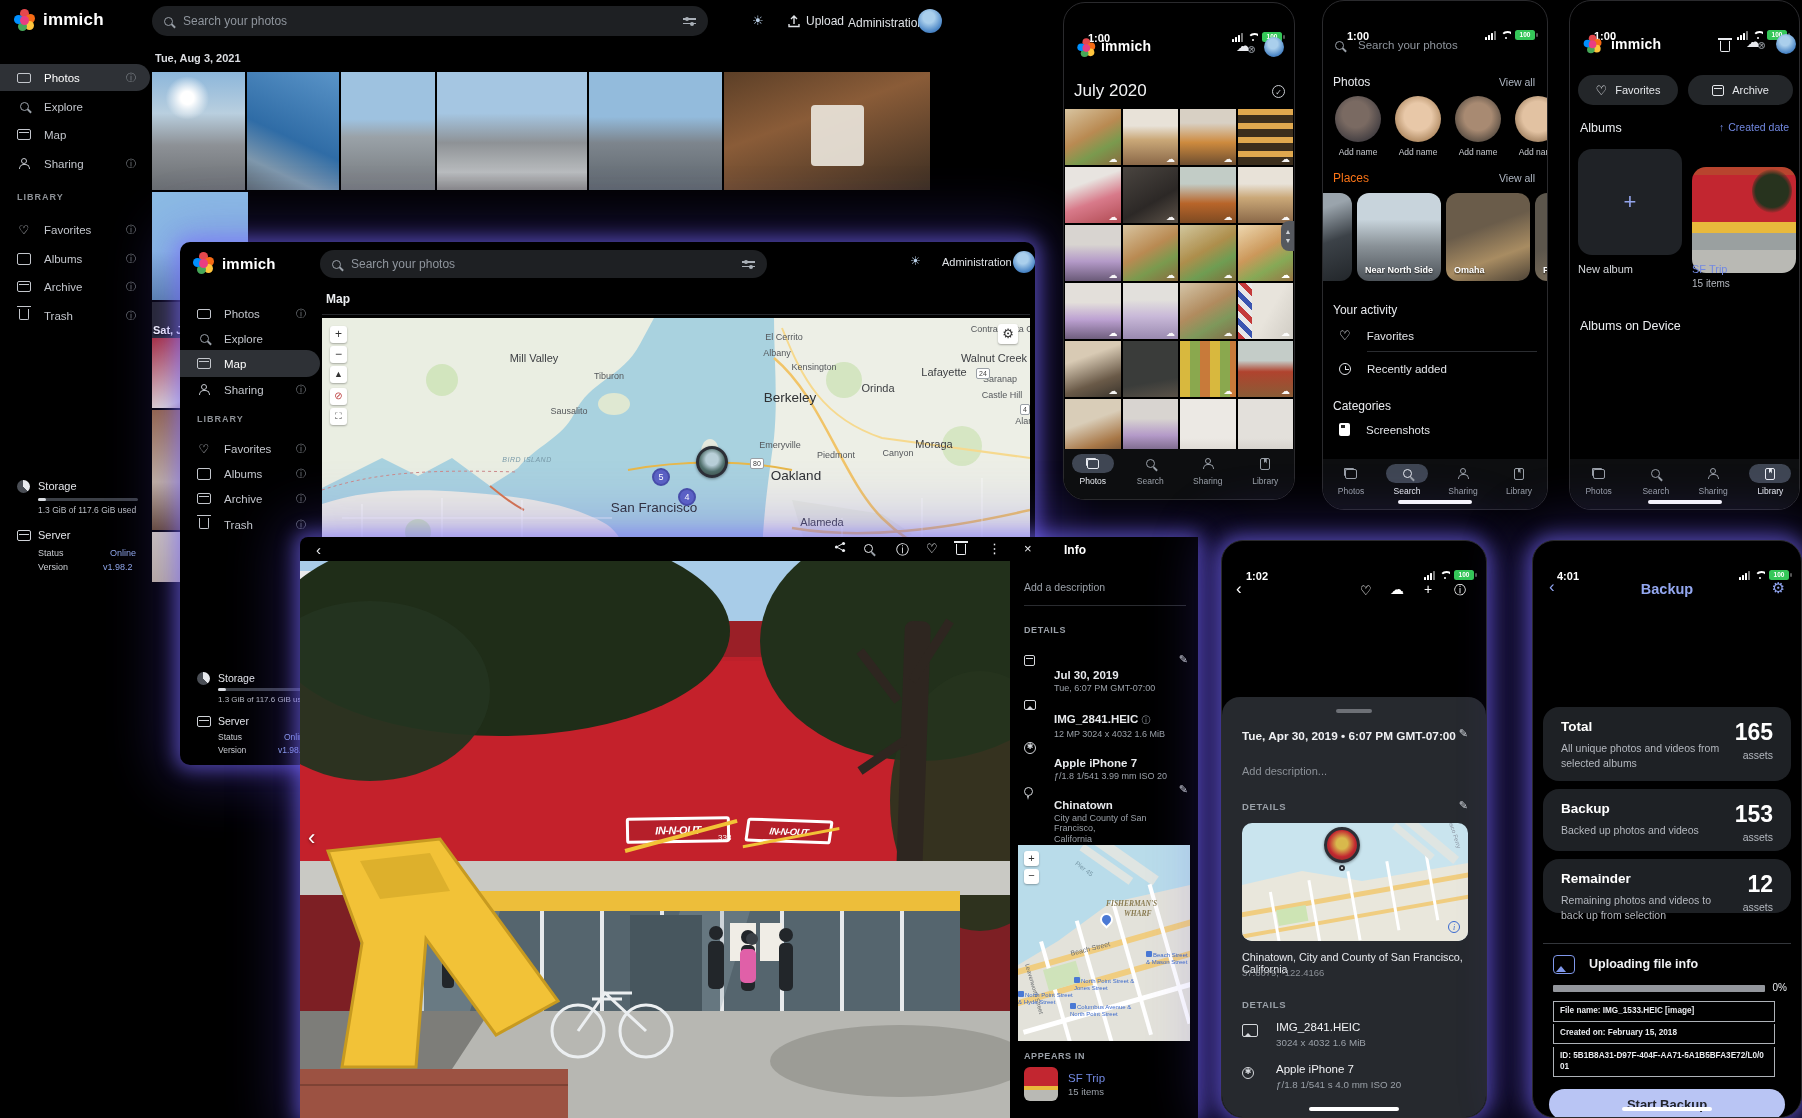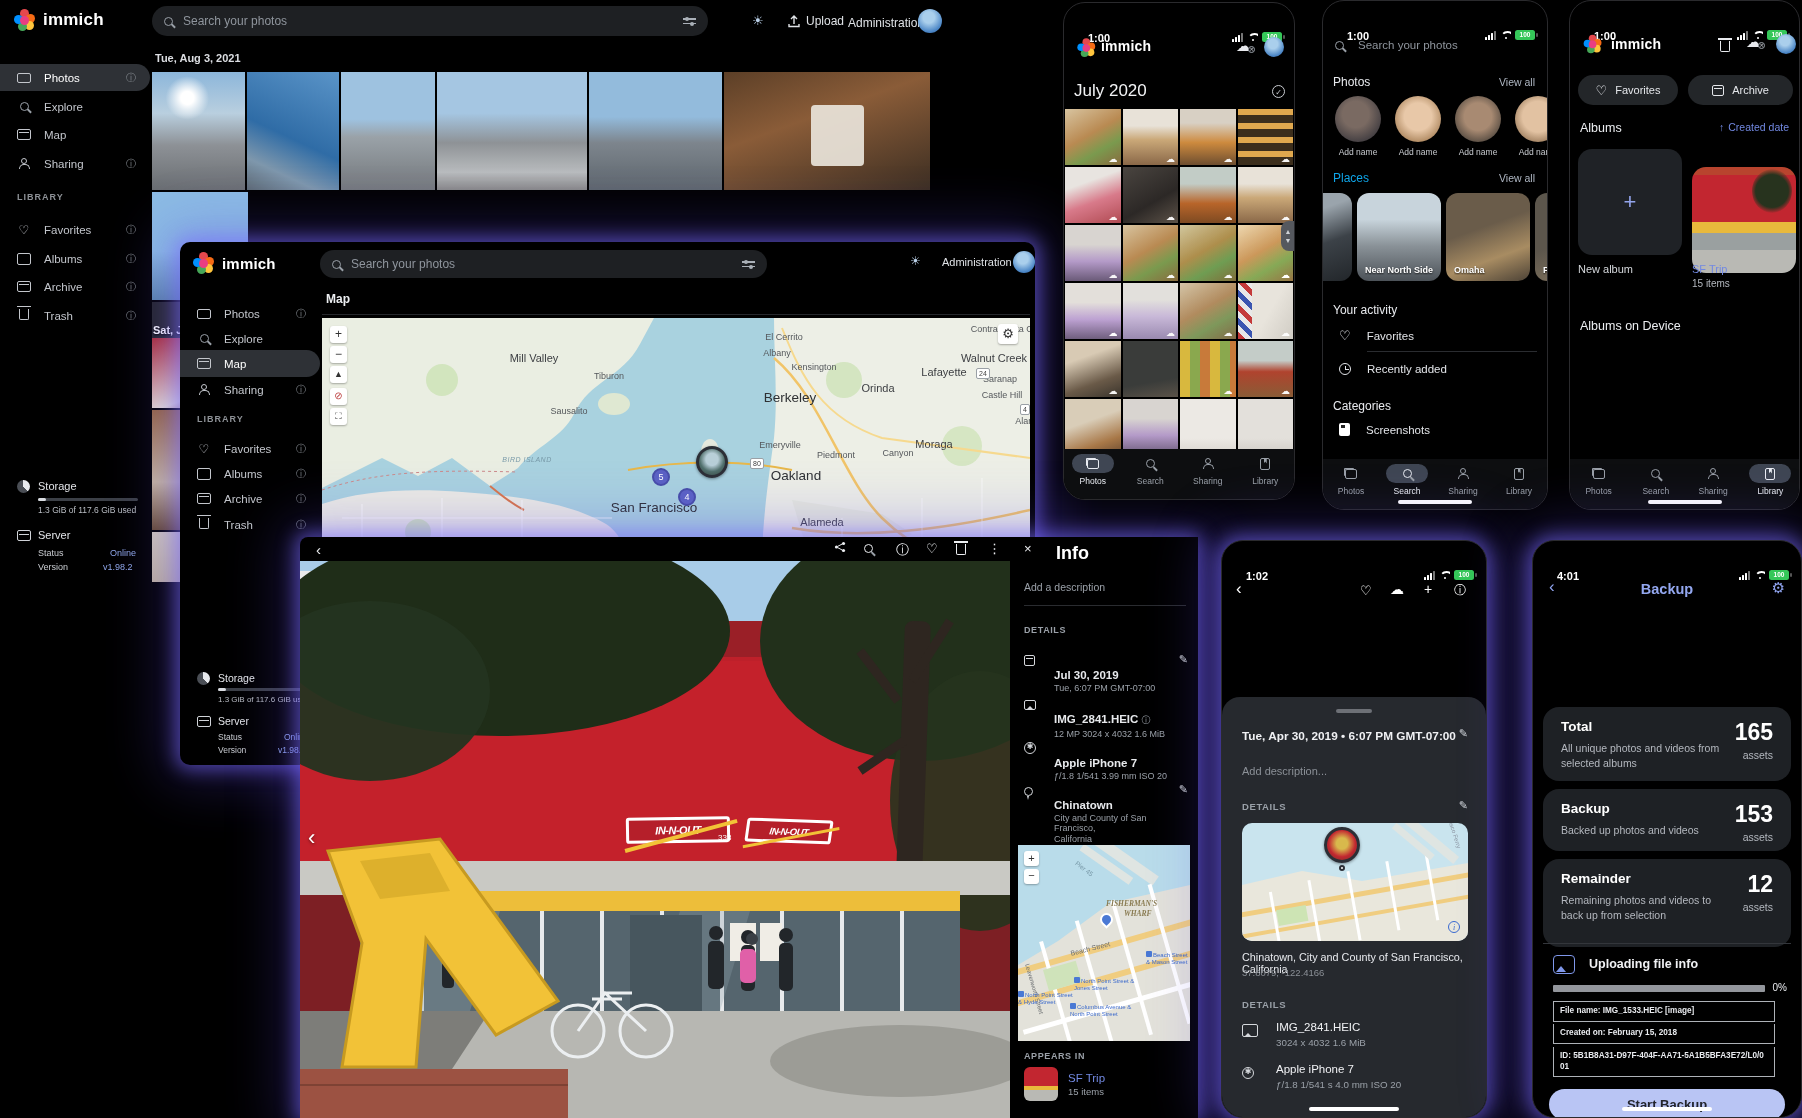--- a/index.html
+++ b/index.html
@@ -532,21 +532,21 @@
     <div class="abs" style="left:446px;top:258px;width:86px;height:24px;background:#b51f2a;border:3px solid #fff;border-radius:3px;transform:rotate(2deg) skewX(-6deg);display:flex;align-items:center;justify-content:center;">
       <span style="font-size:9.5px;font-weight:bold;font-style:italic;color:#fff;letter-spacing:-.5px;">IN-N-OUT</span>
       <i style="position:absolute;left:-5px;bottom:1px;width:96px;height:3px;background:#f2c237;transform:rotate(-13deg);"></i>
     </div>
     <span class="abs" style="left:418px;top:272px;font-size:8px;color:#fff;">333</span>
     <span class="abs" style="left:8px;top:264px;font-size:22px;color:#fff;text-shadow:0 1px 3px rgba(0,0,0,.5);">‹</span>
   </div>
 
   <div class="abs" style="left:710px;top:0;width:188px;height:581px;background:#000;">
     <span class="abs" style="left:14px;top:4px;color:#eceef1;font-size:13px;">×</span>
-    <span class="abs" style="left:46px;top:6px;font-size:18px;font-weight:bold;color:#fff;">Info</span>
+    <span class="abs" style="left:54px;top:6px;font-size:12px;font-weight:bold;color:#fff;">Info</span>
     <span class="abs" style="left:14px;top:44px;font-size:10.5px;color:#9aa0a8;">Add a description</span>
     <div class="abs" style="left:14px;right:12px;top:68px;height:1px;background:#2a2c30;"></div>
     <span class="abs" style="left:14px;top:88px;font-size:9px;font-weight:bold;letter-spacing:.6px;color:#9aa0a8;">DETAILS</span>
 
     <div class="panel-row" style="top:114px;">
       <span class="pico ic-cal"></span>
       <div style="margin-left:30px;">
           <div class="prow-title">Jul 30, 2019</div>
           <div class="prow-sub">Tue, 6:07 PM GMT-07:00</div>
         </div>
@@ -764,21 +764,21 @@
   <span class="abs" style="left:10px;top:74px;font-size:12px;color:#e8eaee;">Photos</span>
   <span class="abs" style="right:12px;top:75px;font-size:10.5px;color:#aeb6c2;">View all</span>
   <div class="face fc1" style="left:12px;top:95px;"></div>
   <div class="face fc2" style="left:72px;top:95px;"></div>
   <div class="face fc3" style="left:132px;top:95px;"></div>
   <div class="face fc4" style="left:192px;top:95px;"></div>
   <span class="addname" style="left:12px;top:146px;">Add name</span>
   <span class="addname" style="left:72px;top:146px;">Add name</span>
   <span class="addname" style="left:132px;top:146px;">Add name</span>
   <span class="addname" style="left:192px;top:146px;">Add name</span>
-  <span class="abs" style="left:10px;top:170px;font-size:12px;color:#0ea5e9;">Places</span>
+  <span class="abs" style="left:10px;top:170px;font-size:12px;color:#f97316;">Places</span>
   <span class="abs" style="right:12px;top:171px;font-size:10.5px;color:#aeb6c2;">View all</span>
   <div class="ptile pt1" style="left:-55px;top:192px;">
       <span class="ptlab">Chinatown</span>
     </div>
   <div class="ptile pt2" style="left:34px;top:192px;">
       <span class="ptlab">Near North Side</span>
     </div>
   <div class="ptile pt3" style="left:123px;top:192px;">
       <span class="ptlab">Omaha</span>
     </div>
@@ -994,21 +994,21 @@
     <span class="desc" style="position:absolute;left:18px;top:34px;"><span>All unique photos and videos from</span><br><span>selected albums</span></span>
     <span class="bigval" style="top:12px;">165</span>
     <span class="assets" style="top:42px;">assets</span>
   </div>
   <div class="card" style="top:248px;height:62px;">
     <h3 style="position:absolute;left:18px;top:12px;">Backup</h3>
     <span class="desc" style="position:absolute;left:18px;top:34px;">Backed up photos and videos</span>
     <span class="bigval" style="top:12px;">153</span>
     <span class="assets" style="top:42px;">assets</span>
   </div>
-  <div class="card" style="top:318px;height:88px;">
+  <div class="card" style="top:318px;height:54px;">
     <h3 style="position:absolute;left:18px;top:12px;">Remainder</h3>
     <span class="desc" style="position:absolute;left:18px;top:34px;"><span>Remaining photos and videos to</span><br><span>back up from selection</span></span>
     <span class="bigval" style="top:12px;">12</span>
     <span class="assets" style="top:42px;">assets</span>
   </div>
   <div class="abs" style="left:10px;right:10px;top:402px;height:1px;background:#33363b;"></div>
   <span class="abs" style="left:20px;top:414px;width:22px;height:19px;border:1.6px solid #7f97ea;border-radius:4px;">
       <i style="position:absolute;left:2px;bottom:1px;border-left:5px solid transparent;border-right:5px solid transparent;border-bottom:6px solid #7f97ea;"></i>
     </span>
   <span class="abs" style="left:56px;top:416px;font-size:12.5px;font-weight:bold;color:#f0f1f4;">Uploading file info</span>

